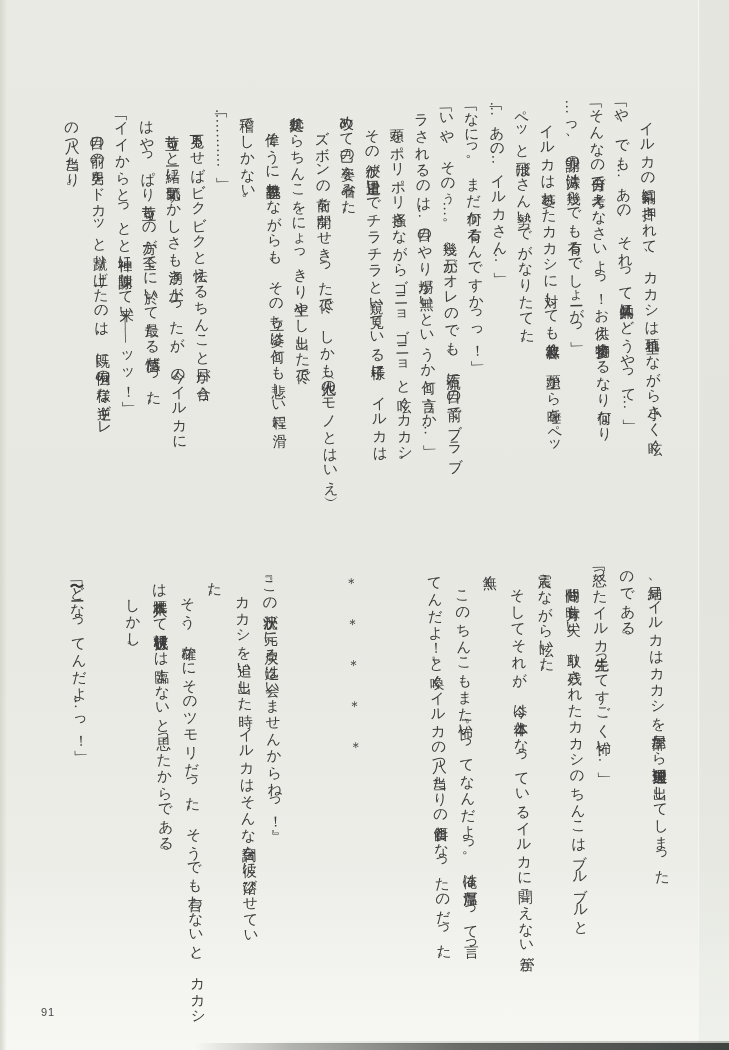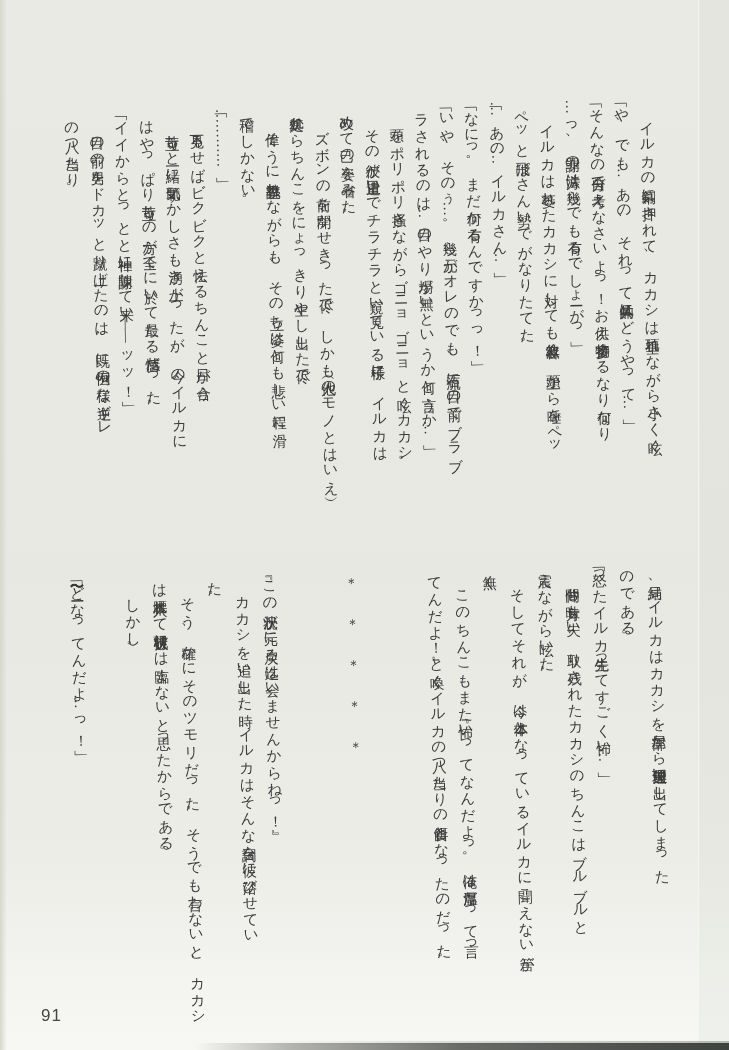--- a/index.html
+++ b/index.html
@@ -38,21 +38,21 @@
   .tier-bottom{top:560px;right:62px;height:442px;line-height:27.5px;}
 
   .col{white-space:nowrap;}
   .tier-top .col:empty{width:25px;}
   .tier-bottom .col:empty{width:27.5px;}
   .stars{letter-spacing:27px;font-size:14px;color:#454545;}
 
   .page-number{
     position:absolute;left:41px;top:1006px;
     font-family:"Liberation Sans","DejaVu Sans",sans-serif;
-    font-size:17px;color:#444746;letter-spacing:1px;
+    font-size:11px;color:#444746;letter-spacing:1px;
   }
 </style>
 </head>
 <body>
 
 <div class="page">
 
   <div class="edge-left"></div>
   <div class="edge-right"></div>
   <div class="edge-crease"></div>

